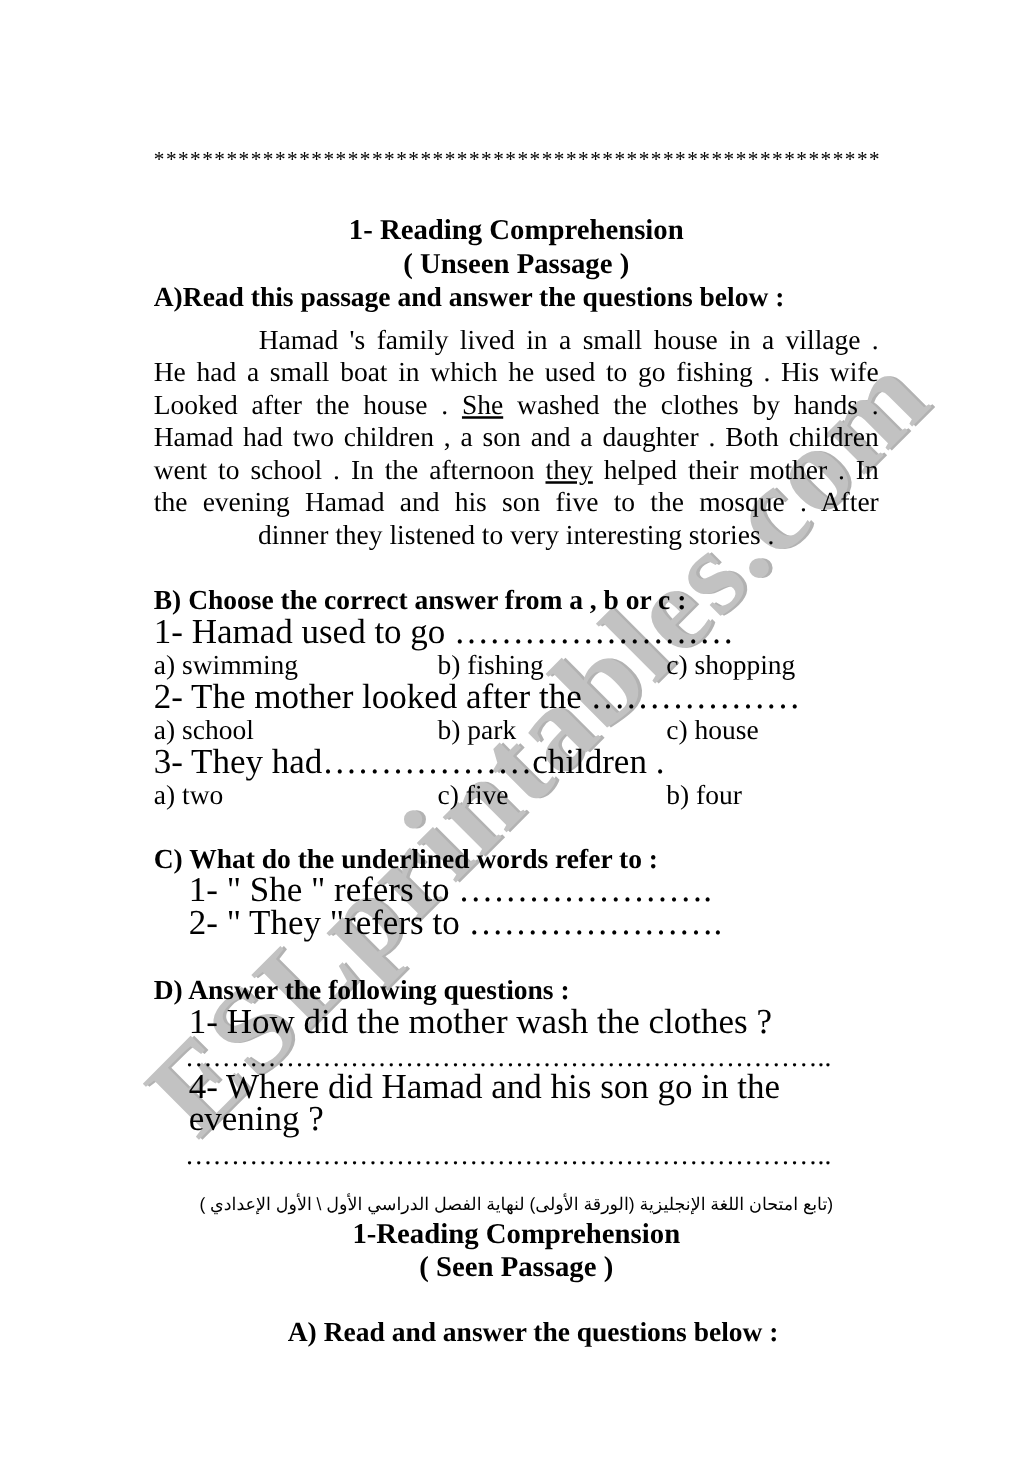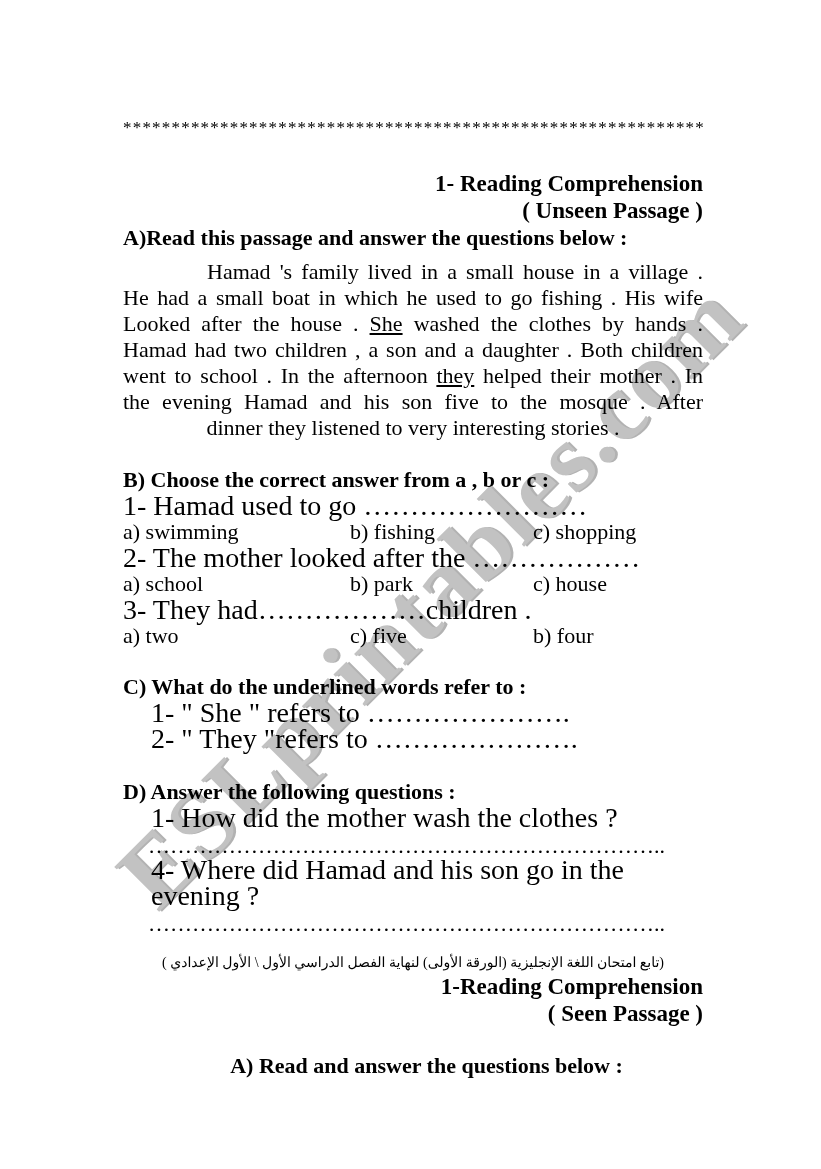--- a/index.html
+++ b/index.html
@@ -28,21 +28,21 @@
     position:relative; z-index:1;
     padding:118px 118px 0 123px;
   }
   .separator {
     font-size:17px; line-height:20px;
     letter-spacing:1.2px;
     white-space:nowrap; overflow:hidden;
   }
   .title-block { margin-top:32px; }
   .h-center {
-    text-align:right; font-weight:bold;
+    text-align:center; font-weight:bold;
     font-size:23px; line-height:27px;
   }
   .heading {
     font-weight:bold; font-size:22px; line-height:27px;
   }
   .passage { margin-top:8px; }
   .pline { font-size:22px; line-height:26px;text-align:center; }
   .just { text-align:justify; text-align-last:justify; }
   .indent-first { text-indent:84px; }
   .u { text-decoration:underline; }
@@ -57,21 +57,21 @@
   .sec-d { margin-top:26px; }
   .sec-d .item { padding-left:28px; }
   .dots {
     padding-left:25px; margin-top:4px;
     font-size:22px; line-height:22px;
     white-space:nowrap; overflow:hidden; max-width:560px;
   }
   .arabic {
     margin-top:18px;
     text-align:center;
-    font-family:Liberation Serif, serif;
+    font-family:Liberation Sans, sans-serif;
     font-size:14px; line-height:20px;
   }
   .final-heading {
     margin-top:26px; padding-left:27px;
     font-weight:bold; font-size:22px; line-height:26px;text-align:center;
   }
 </style>
 </head>
 <body>
 

